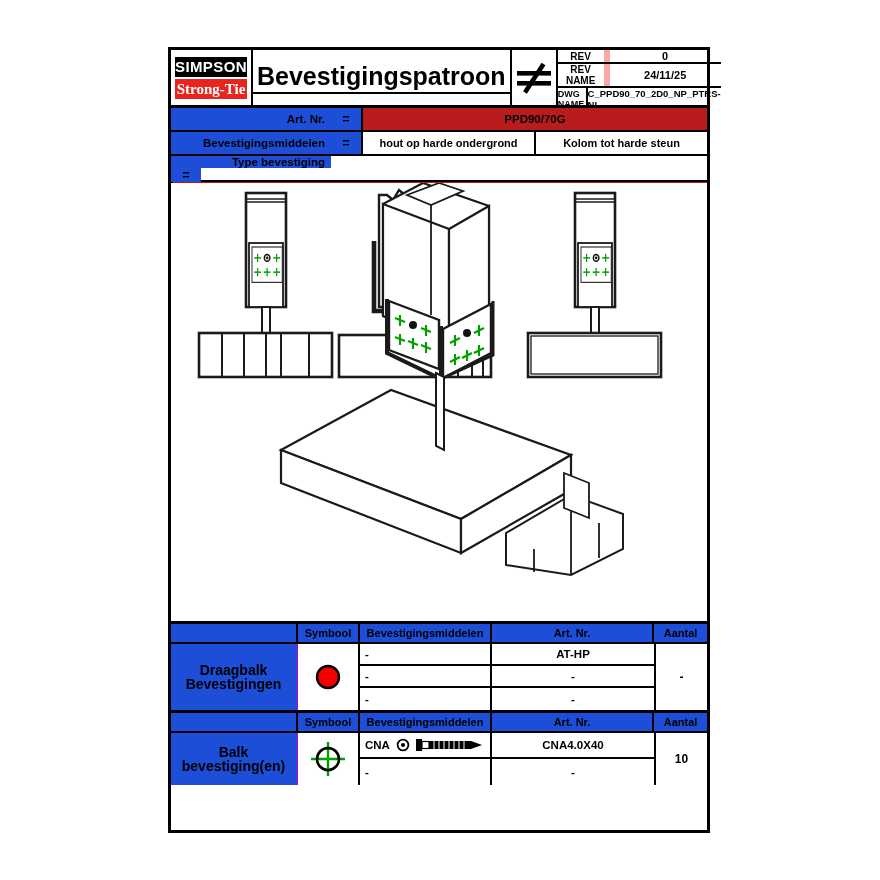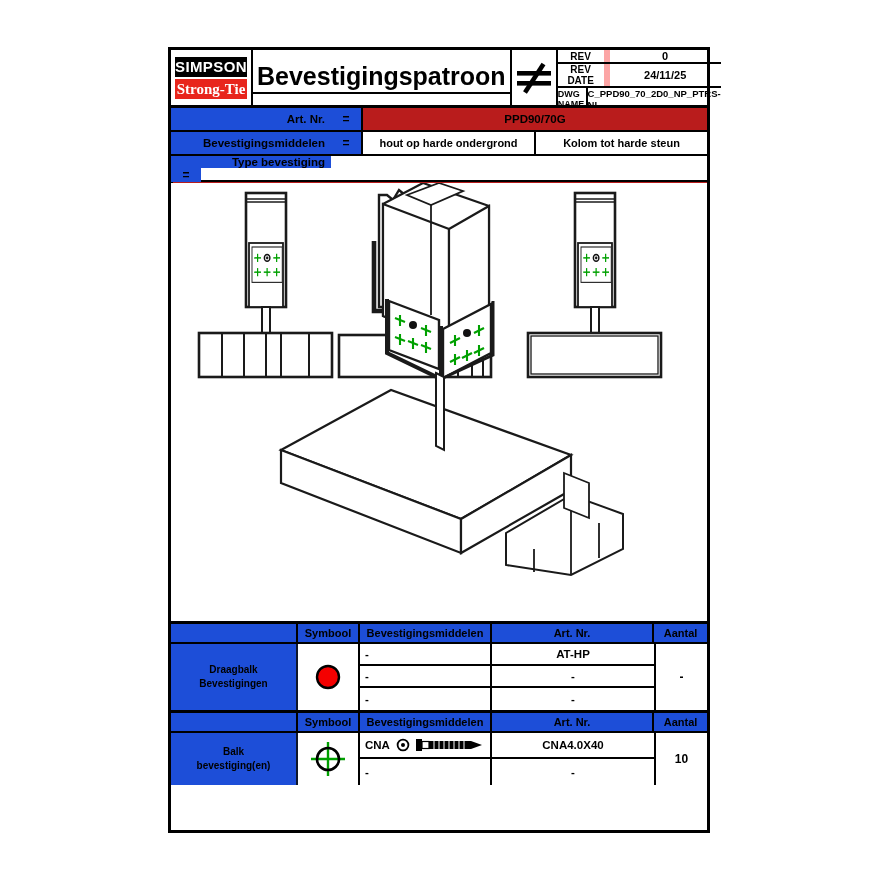--- a/index.html
+++ b/index.html
@@ -56,21 +56,21 @@
   .ftable{border-bottom:3px solid #000;box-sizing:border-box;}
   .ftable:last-child{border-bottom:none;}
   .fhead{display:flex;height:20px;box-sizing:border-box;border-bottom:2px solid #000;}
   .fh{font-size:11px;}
   .c-name{width:127px;border-right:2px solid #000;}
   .c-sym{width:62px;border-right:2px solid #000;}
   .c-fast{width:132px;border-right:2px solid #000;}
   .c-art{flex:1;border-right:2px solid #000;}
   .c-qty{width:53px;}
   .fbody{display:flex;}
-  .fname{width:127px;border-right:2px solid #0f172a;font-size:10px;
+  .fname{width:127px;border-right:2px solid #6d28d9;font-size:14px;
          flex-direction:column;line-height:14px;}
   .fsym{width:62px;border-right:2px solid #000;}
   .fmid{flex:1;display:flex;flex-direction:column;}
   .fqty{width:53px;border-left:2px solid #000;font-size:12px;}
   .fline{display:flex;border-bottom:2px solid #000;box-sizing:border-box;}
   .fline:last-child{border-bottom:none;}
   .f-fast{width:132px;border-right:2px solid #000;font-size:11.5px;
           justify-content:flex-start;padding-left:5px;gap:6px;}
   .f-art{flex:1;font-size:11.5px;}
 </style>
@@ -97,21 +97,21 @@
         <rect x="20" y="3" width="4.6" height="34" fill="#000" transform="rotate(33 22 20)"></rect>
       </svg>
     </div>
 
     <div id="revblock">
       <div class="rev-r bb">
         <div class="cell rev-lbl">REV</div>
         <div class="cell rev-val">0</div>
       </div>
       <div class="rev-r">
-        <div class="cell rev-lbl">REV DATE</div>
+        <div class="cell rev-lbl">REV NAME</div>
         <div class="cell rev-val">24/11/25</div>
       </div>
       <div id="dwgrow">
         <div id="dwg-lbl">DWG NAME</div>
         <div id="dwg-val">C_PPD90_70_2D0_NP_PTRS-NL</div>
       </div>
     </div>
   </div>
 
   <div id="params">

